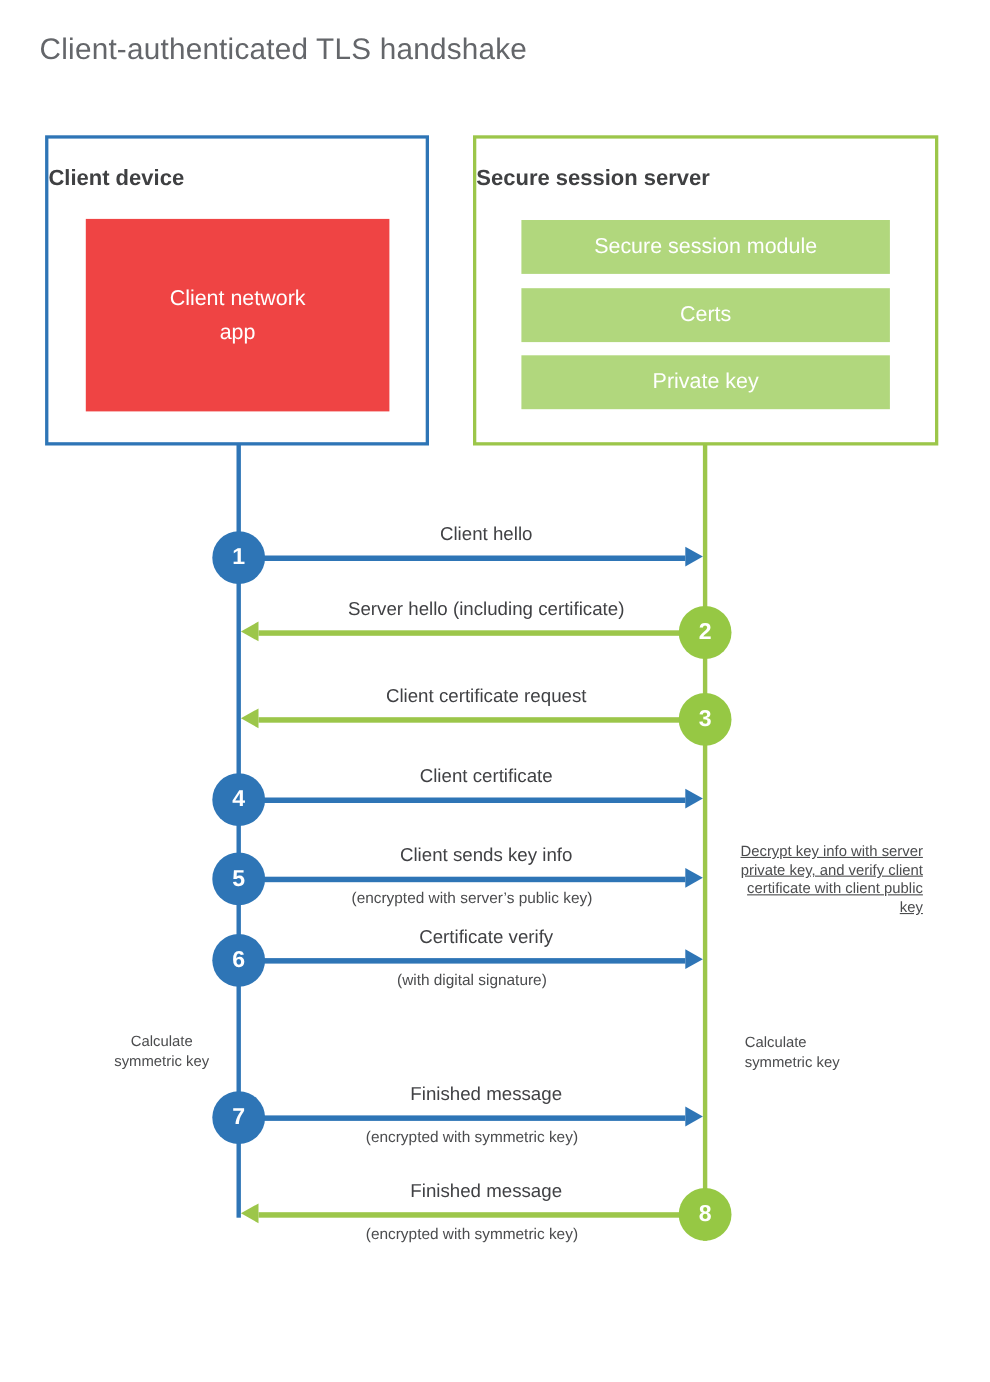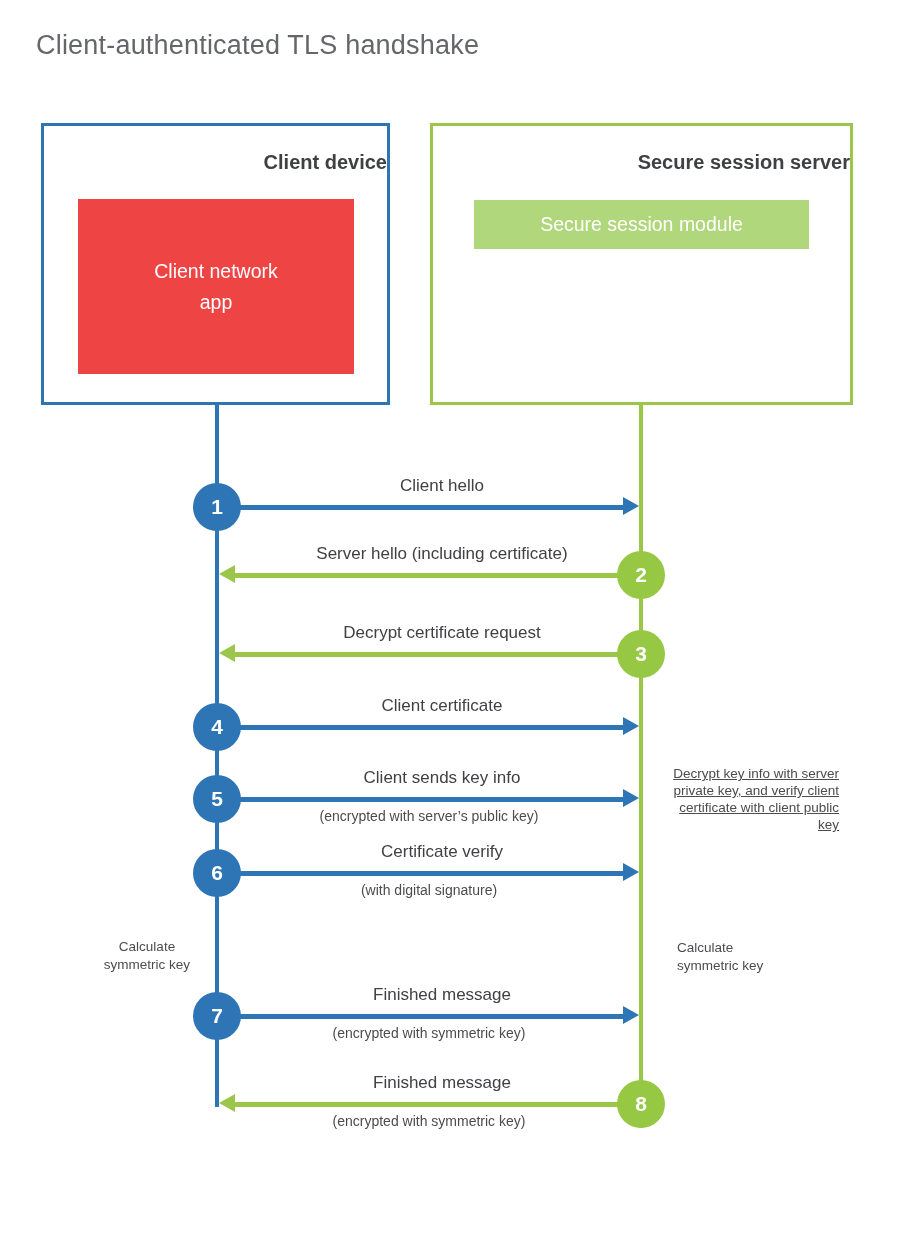--- a/index.html
+++ b/index.html
@@ -9,21 +9,21 @@
   }
   .page-title{
     position:absolute;left:36px;top:30px;font-size:27px;font-weight:300;
     color:#64666a;letter-spacing:.2px;
   }
   
   .box{position:absolute;top:123px;height:282px;background:#fff;box-sizing:border-box;}
   .client-box{left:41px;width:349px;border:3px solid #2e75b6;}
   .server-box{left:430px;width:423px;border:3px solid #9cc64a;}
   .box-title{
-    position:absolute;top:25px;left:0;width:100%;text-align:right;
+    position:absolute;top:25px;left:0;width:100%;text-align:left;
     font-size:20px;font-weight:bold;color:#3f4042;
   }
   .client-app{
     position:absolute;left:78px;top:199px;width:276px;height:175px;background:#ef4444;
     color:#fff;font-size:19.5px;line-height:1.55;display:flex;align-items:center;
     justify-content:center;text-align:center;white-space:pre-line;
   }
   .bar{
     position:absolute;left:474px;width:335px;height:49px;background:#b1d77d;
     color:#fff;font-size:19.5px;display:flex;align-items:center;justify-content:center;text-align:center;
@@ -77,40 +77,42 @@
   <div class="box client-box">
     <div class="box-title">Client device</div>
   </div>
   <div class="client-app">Client network
 app</div>
 
   <div class="box server-box">
     <div class="box-title">Secure session server</div>
   </div>
   <div class="bar bar1">Secure session module</div>
+  <div class="bar bar2">Certs</div>
+  <div class="bar bar3">Private key</div>
 
   <div class="vline blue"></div>
   <div class="vline green"></div>
 
   <div class="row blue m1">
     <div class="msg-label">Client hello</div>
     <div class="shaft"></div>
     <div class="head"></div>
     <div class="circle">1</div>
   </div>
 
   <div class="row green m2">
     <div class="msg-label">Server hello (including certificate)</div>
     <div class="shaft"></div>
     <div class="head"></div>
     <div class="circle">2</div>
   </div>
 
   <div class="row green m3">
-    <div class="msg-label">Decrypt certificate request</div>
+    <div class="msg-label">Client certificate request</div>
     <div class="shaft"></div>
     <div class="head"></div>
     <div class="circle">3</div>
   </div>
 
   <div class="row blue m4">
     <div class="msg-label">Client certificate</div>
     <div class="shaft"></div>
     <div class="head"></div>
     <div class="circle">4</div>

